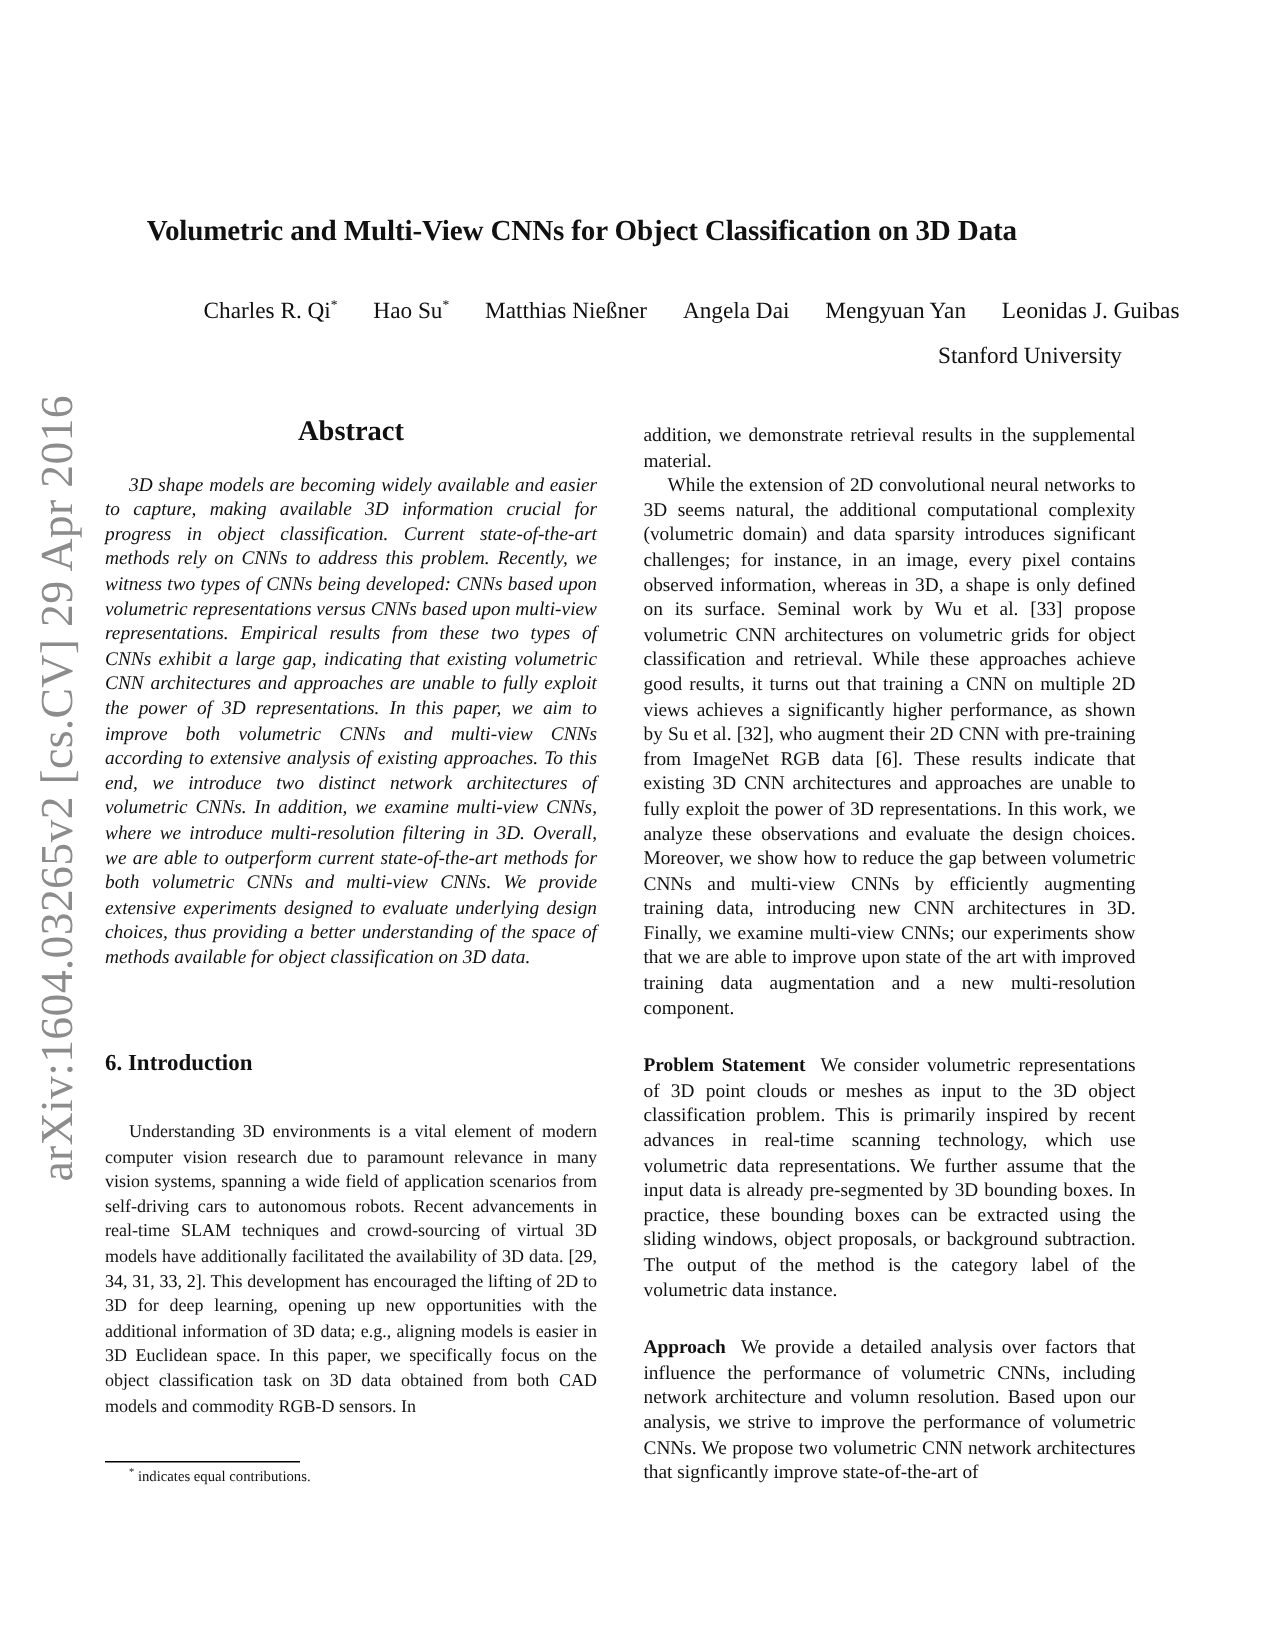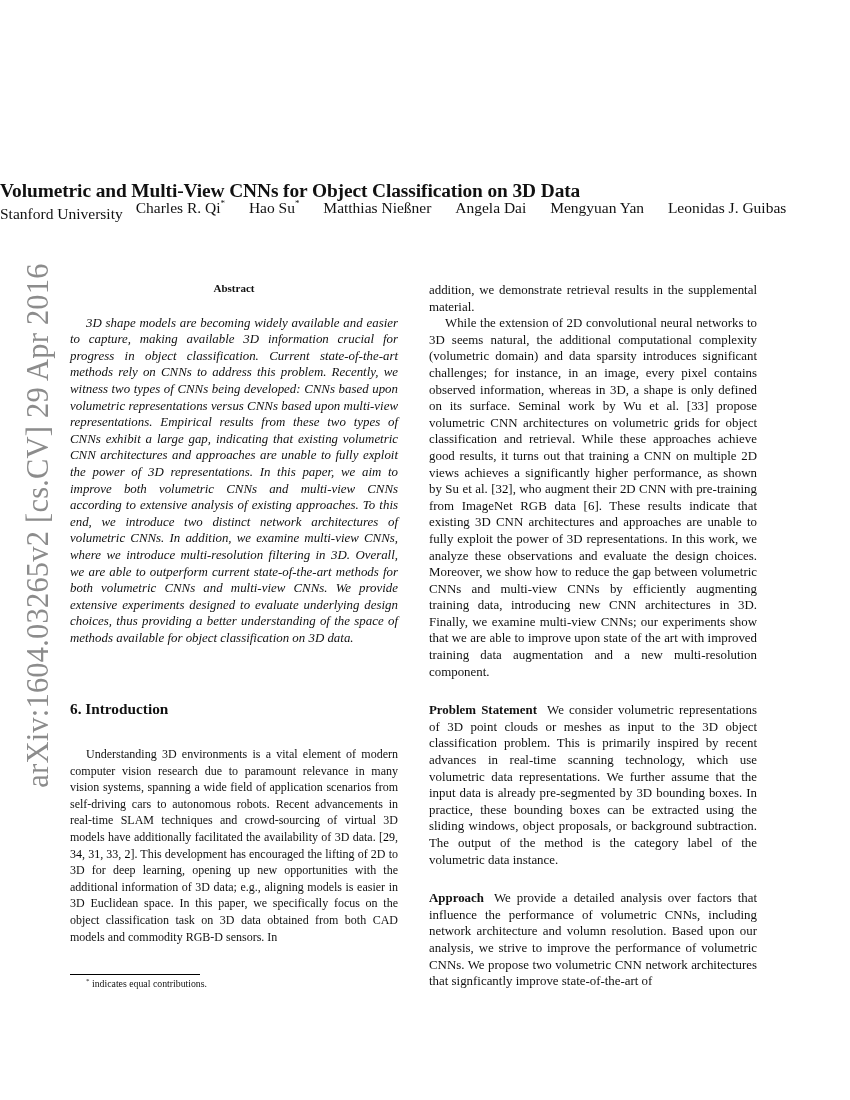--- a/index.html
+++ b/index.html
@@ -10,36 +10,36 @@
   .arxiv-stamp {
     position: absolute; left: 16px; top: 290px; width: 44px; height: 470px;
     display: flex; align-items: center; justify-content: center;
   }
   .arxiv-stamp span {
     display: block; transform: rotate(-90deg); white-space: nowrap;
     font-family: "Liberation Serif", serif; font-size: 30.5px; color: #8c8c8c;
     letter-spacing: 0.2px;
   }
   .title {
-    position: absolute; left: 0; width: 678px; top: 144px; text-align: left;
-    font-weight: bold; font-size: 19.4px; letter-spacing: -0.1px; margin-top: 36px;
+    position: absolute; left: 0; width: 678px; top: 144px; text-align: right;
+    font-weight: bold; font-size: 19.4px; letter-spacing: -0.1px;
   }
   .authors {
     position: absolute; left: 0; width: 850px; top: 199px; text-align: center;
     font-size: 15.5px; word-spacing: 0; padding-left: 36px;
   }
   .authors .author { display: inline-block; margin: 0 10px; }
   .authors sup { font-size: 9px; vertical-align: top; position: relative; top: -1px; }
   .affil {
-    position: absolute; left: 0; width: 748px; top: 205px; text-align: left; font-size: 15.5px;
+    position: absolute; left: 0; width: 748px; top: 229px; text-align: right; font-size: 15.5px;
   }
   .col { position: absolute; width: 328px; font-size: 12.9px; line-height: 16.6px; text-align: justify; }
   .col-left { left: 70px; top: 280px; }
   .col-right { left: 429px; top: 282px; }
-  .abs-head { text-align: center; font-weight: bold; font-size: 11px; margin: 0 0 18px 0; }
+  .abs-head { text-align: center; font-weight: bold; font-size: 19px; margin: 0 0 18px 0; }
   .abstract { font-style: italic; text-indent: 16px; margin: 0; }
   .sec-head { font-weight: bold; font-size: 15.3px; position: absolute; left: 70px; top: 700px; }
   .intro { position: absolute; left: 70px; top: 746px; width: 328px; font-size: 12px; line-height: 16.6px; text-align: justify; text-indent: 16px; margin: 0; }
   p { margin: 0; }
   .indent { text-indent: 16px; }
   .cite { color: #000000; }
   .para-gap2 { margin-top: 22px; }
   .runin { font-weight: bold; margin-right: 10px; }
   .footnote-rule { position: absolute; left: 70px; top: 974px; width: 130px; height: 1px; background: #000; }
   .footnote { position: absolute; left: 86px; top: 977px; font-size: 9.8px; }

